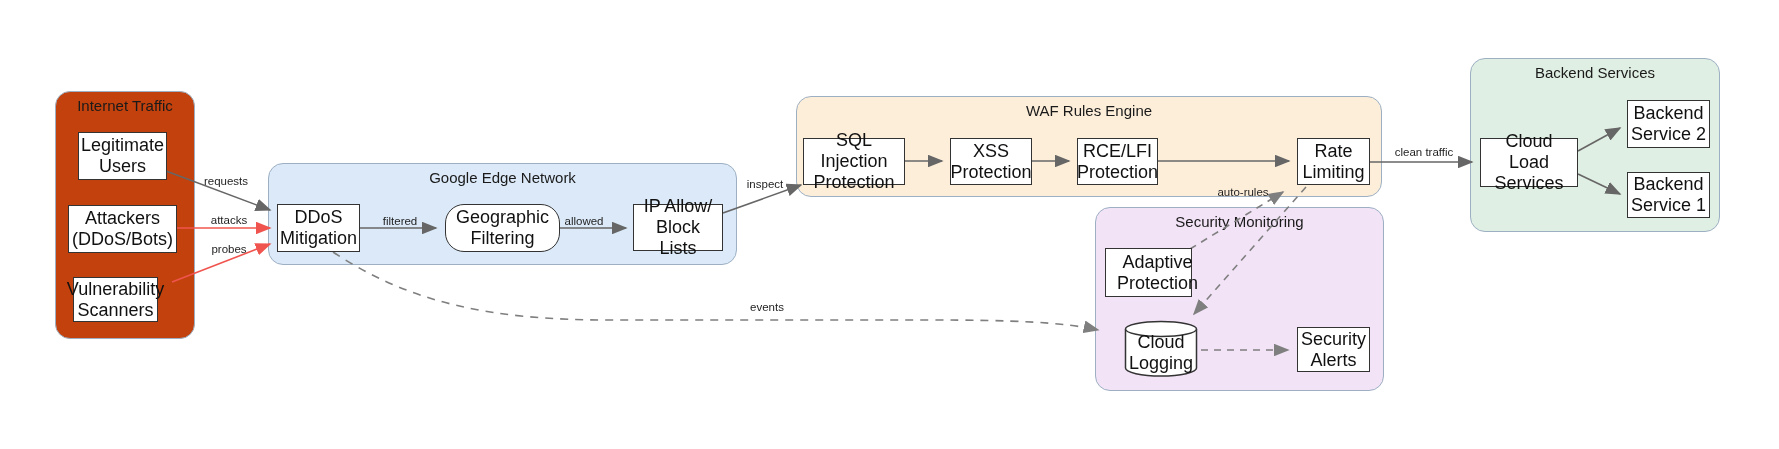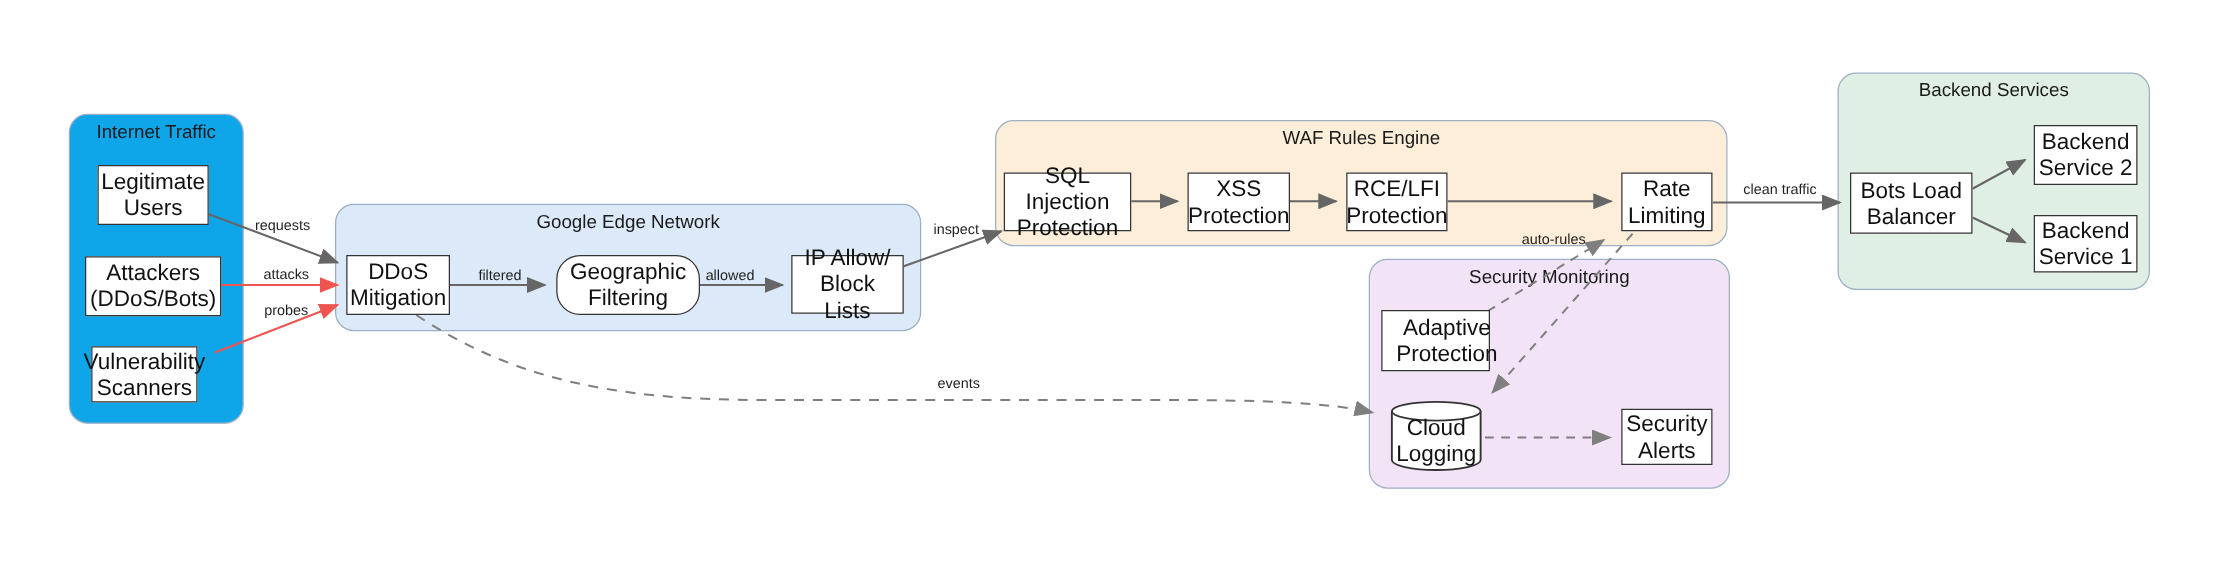--- a/index.html
+++ b/index.html
@@ -14,34 +14,34 @@
     position:absolute;top:5px;left:0;right:0;text-align:center;
     font-size:15px;color:#1a1a1a;white-space:nowrap;
   }
   .edges{position:absolute;left:0;top:0;z-index:2;}
   .node{
     position:absolute;background:#ffffff;border:1.5px solid #333333;
     display:flex;align-items:center;justify-content:center;text-align:center;
     font-size:18px;line-height:1.15;color:#111111;z-index:3;padding:2px;
     box-sizing:border-box;
   }
-  .cylinder{background:transparent;border:none;padding:0;}
+  .cylinder{background:transparent;border:none;padding:0;margin-left:12px;}
   .cyl-svg{position:absolute;inset:0;width:100%;height:100%;}
   .cyl-label{position:relative;z-index:1;margin-top:8px;}
   .elabel{
     position:absolute;transform:translate(-50%,-50%);font-size:11.5px;
     color:#1f1f1f;white-space:nowrap;z-index:4;
   }
 </style>
 </head>
 <body>
 
 <div class="canvas">
 
-  <div class="group" style="left:55px;top:91px;width:138px;height:246px;background:#0ea5e9;">
+  <div class="group" style="left:55px;top:91px;width:138px;height:246px;background:#c2410c;">
     <div class="group-title">Internet Traffic</div>
   </div>
 
   <div class="group" style="left:268px;top:163px;width:467px;height:100px;background:#dbe9f8;">
     <div class="group-title">Google Edge Network</div>
   </div>
 
   <div class="group" style="left:796px;top:96px;width:584px;height:99px;background:#fdeeda;">
     <div class="group-title">WAF Rules Engine</div>
   </div>
@@ -112,21 +112,21 @@
   <div class="node cylinder" style="left:1112px;top:320px;width:74px;height:58px;">
     <svg class="cyl-svg" viewBox="0 0 74 58" preserveAspectRatio="none">
       <path d="M1.5 9 L1.5 48 A35.5 8 0 0 0 72.5 48 L72.5 9" fill="#ffffff" stroke="#333333" stroke-width="1.5"></path>
       <ellipse cx="37" cy="9" rx="35.5" ry="7.5" fill="#ffffff" stroke="#333333" stroke-width="1.5"></ellipse>
     </svg>
     <span class="cyl-label">Cloud Logging</span>
   </div>
 
   <div class="node" style="left:1297px;top:327px;width:73px;height:45px;">Security Alerts</div>
 
-  <div class="node" style="left:1480px;top:138px;width:98px;height:49px;">Bots Load Balancer</div>
+  <div class="node" style="left:1480px;top:138px;width:98px;height:49px;">Cloud Load Services</div>
 
   <div class="node" style="left:1627px;top:100px;width:83px;height:48px;">Backend Service 2</div>
 
   <div class="node" style="left:1627px;top:172px;width:83px;height:46px;">Backend Service 1</div>
 
   <span class="elabel" style="left:226px;top:181px;">requests</span>
   <span class="elabel" style="left:229px;top:220px;">attacks</span>
   <span class="elabel" style="left:229px;top:249px;">probes</span>
   <span class="elabel" style="left:400px;top:221px;">filtered</span>
   <span class="elabel" style="left:584px;top:221px;">allowed</span>

